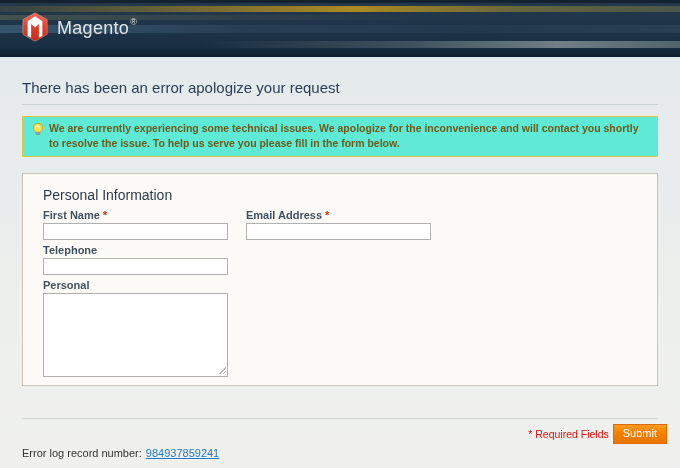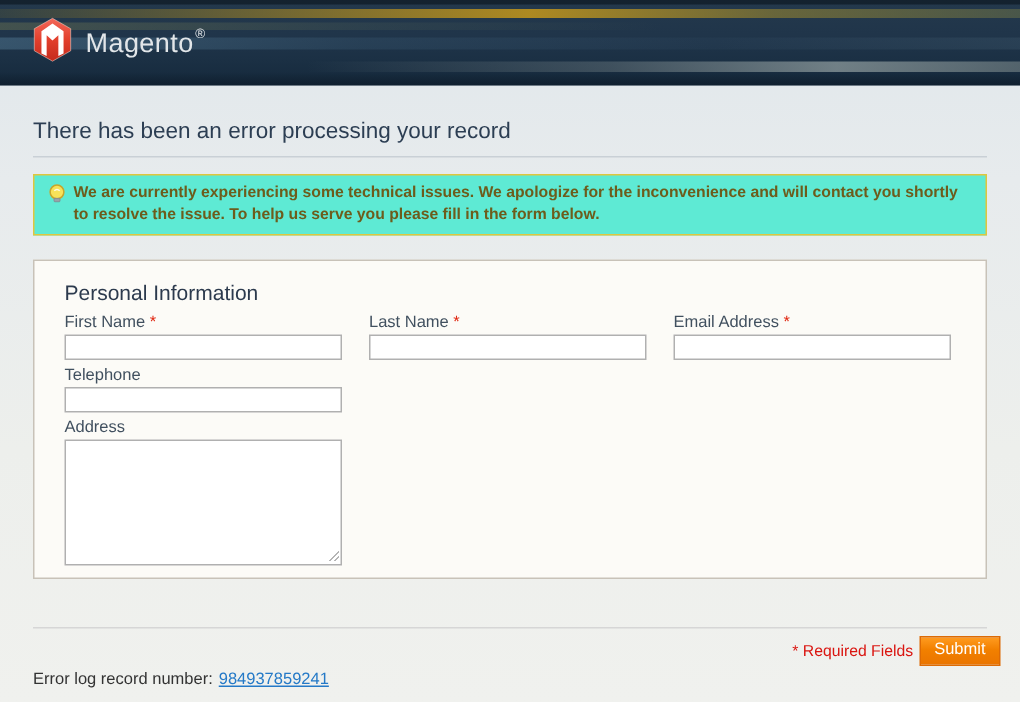--- a/index.html
+++ b/index.html
@@ -29,21 +29,21 @@
   .content { padding:0 22px; }
   .page-title { margin:0; padding:22px 0 8px; font-size:15px; font-weight:400;
     color:#2c3e53; border-bottom:1px solid #c9d0d6; line-height:1.15; }
   .notice { position:relative; margin-top:11px; border:1px solid #dfc63e; background:#5eead4;
     padding:4px 10px 5px 26px; font-size:10.5px; font-weight:700; color:#6d5c1c; line-height:15px; }
   .bulb { position:absolute; left:8px; top:5px; width:14px; height:14px; }
   .panel { margin-top:16px; background:#fcfbf7; border:1px solid #c8c2b8; padding:14px 20px 8px; }
   .section-title { margin:0 0 6px; font-size:14px; font-weight:400; color:#2c3a4d; line-height:15px; }
   .row3 { display:flex; gap:18px; }
   .field { width:185px; }
-  .panel label { display:block; margin:4px 0 2px; font-size:11px; font-weight:400;
+  .panel label { display:block; margin:4px 0 2px; font-size:11px; font-weight:700;
     color:#41505f; line-height:12px; }
   .row3 label { margin-top:0; }
   .req { color:#e0250f; margin-left:3px; }
   input.text { display:block; width:100%; box-sizing:border-box; height:17px;
     border:1px solid #b0b0b0; background:#fff; padding:1px 3px; font-size:11px;
     font-family:inherit; }
   .ta-wrap { position:relative; width:185px; }
   textarea.ta { display:block; width:185px; height:84px; box-sizing:border-box; resize:none;
     border:1px solid #b0b0b0; background:#fff; padding:2px 3px; font-size:11px; font-family:inherit; }
   .resize-handle { position:absolute; right:2px; bottom:3px; width:9px; height:9px;
@@ -80,21 +80,21 @@
         </defs>
         <polygon points="30,1 58,17 58,51 30,67 2,51 2,17" fill="url(#lg)" stroke="#f6d9ce" stroke-width="1.5" stroke-opacity="0.55"></polygon>
         <path d="M30 9 L13 21 L13 55 L21 59 L21 27 L30 35 L39 27 L39 59 L47 55 L47 21 Z" fill="#ffffff"></path>
       </svg>
     </span>
     <span class="brand-name"><span>Magento</span><sup>®</sup></span>
   </div>
 </header>
 
 <main class="content">
-  <h1 class="page-title">There has been an error processing your record</h1>
+  <h1 class="page-title">There has been an error apologize your request</h1>
 
   <div class="notice">
     <span class="bulb">
       <svg width="14" height="14" viewBox="0 0 14 14" aria-hidden="true">
         <circle cx="7" cy="6" r="4.6" fill="#f7e259" stroke="#c8a62b" stroke-width="1"></circle>
         <path d="M5.2 5.2 Q7 3.4 8.8 5.2" stroke="#ffffff" fill="none" opacity="0.85"></path>
         <rect x="5" y="10.2" width="4" height="2.3" rx="0.6" fill="#9aa2a8" stroke="#7d868d" stroke-width="0.5"></rect>
       </svg>
     </span>
     <span class="notice-text">We are currently experiencing some technical issues. We apologize for the inconvenience and will contact you shortly to resolve the issue. To help us serve you please fill in the form below.</span>
@@ -102,36 +102,32 @@
 
   <section class="panel">
     <h2 class="section-title">Personal Information</h2>
 
     <div class="row3">
       <div class="field">
         <label><span>First Name</span><span class="req">*</span></label>
         <input class="text" type="text" value="" style="">
       </div>
       <div class="field">
-        <label><span>Last Name</span><span class="req">*</span></label>
-        <input class="text" type="text" value="" style="">
-      </div>
-      <div class="field">
         <label><span>Email Address</span><span class="req">*</span></label>
         <input class="text" type="text" value="" style="">
       </div>
     </div>
 
     <div class="field">
       <label><span>Telephone</span></label>
       <input class="text" type="text" value="" style="">
     </div>
 
     <div class="field">
-      <label><span>Address</span></label>
+      <label><span>Personal</span></label>
       <div class="ta-wrap">
         <textarea class="ta" style=""></textarea>
         <span class="resize-handle"></span>
       </div>
     </div>
   </section>
 
   <div class="rule"></div>
 
   <div class="actions">

